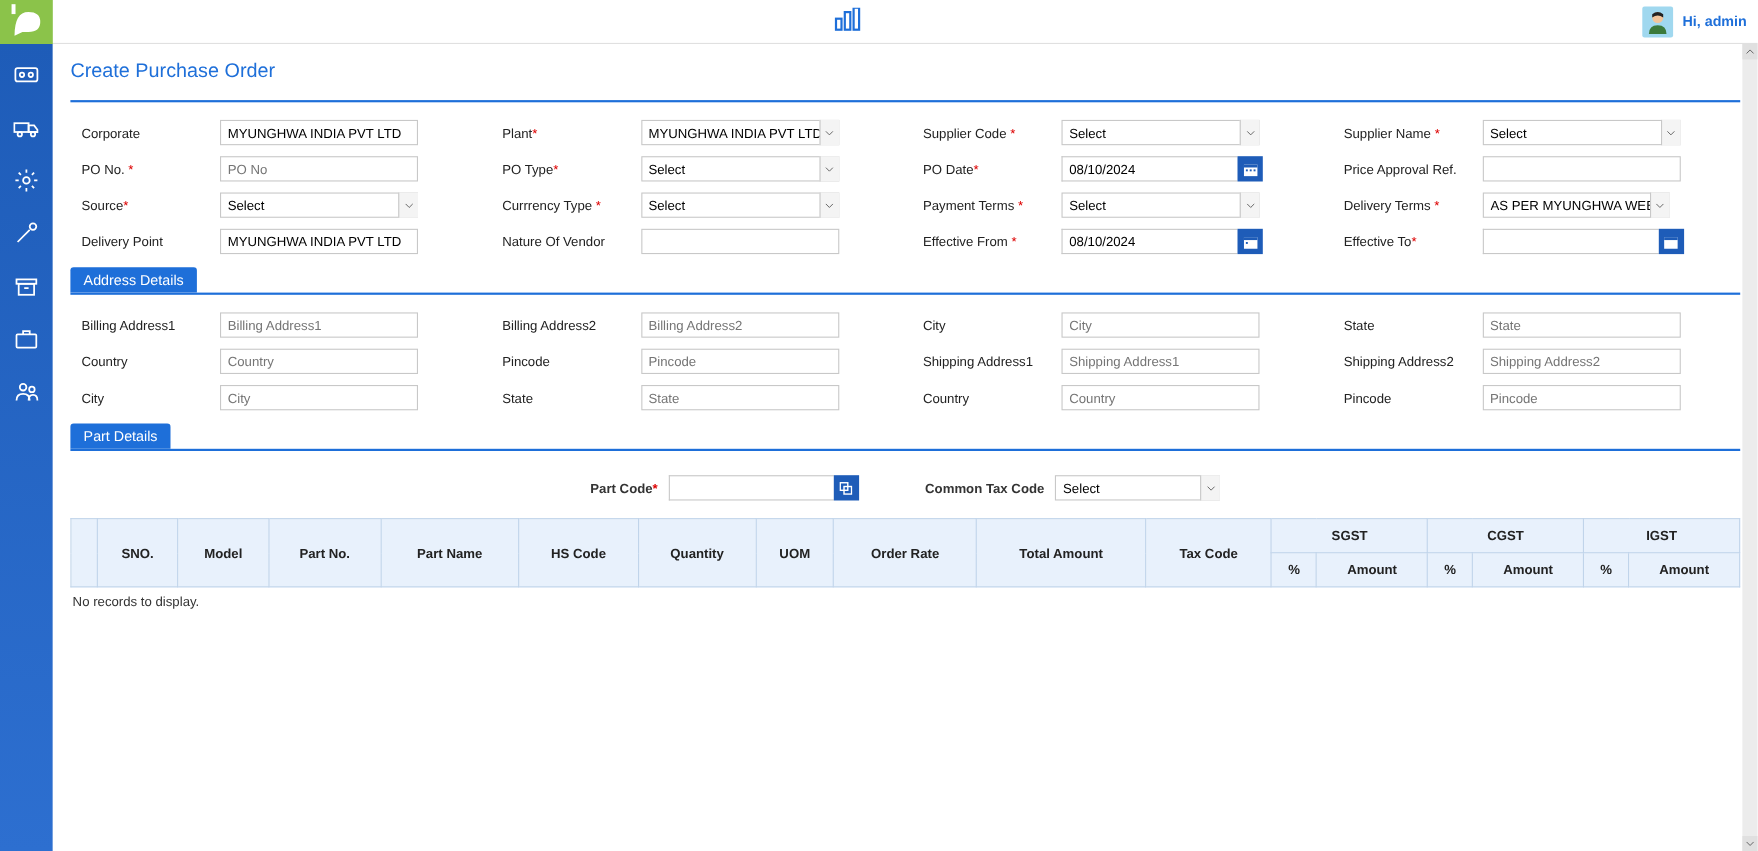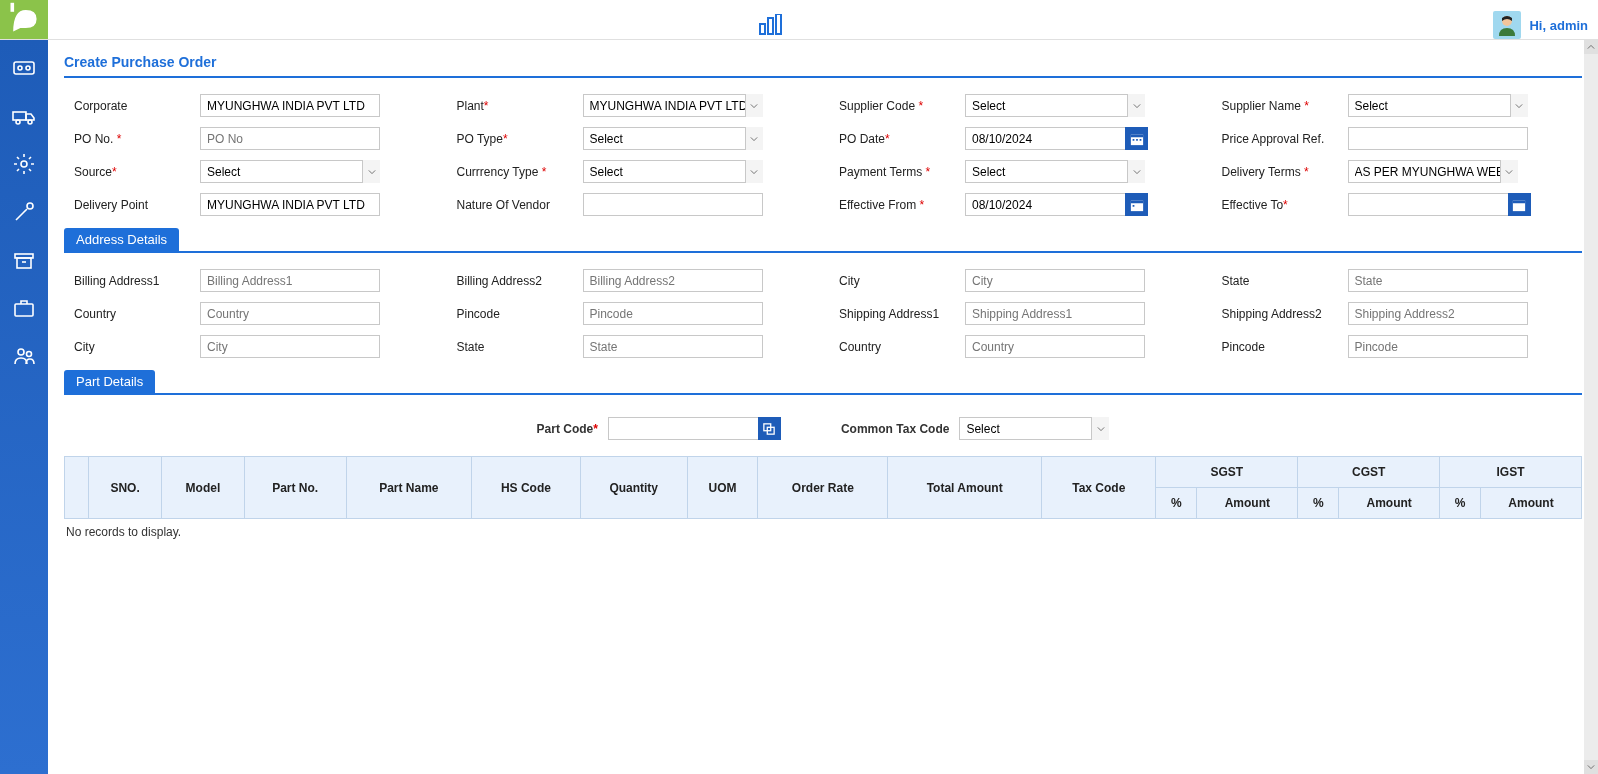--- a/index.html
+++ b/index.html
@@ -1,33 +1,33 @@
 <!DOCTYPE html>
 <html><head>
 <meta charset="utf-8">
 <style>
   * { box-sizing: border-box; margin: 0; padding: 0; }
   body { font-family: Arial, sans-serif; font-size: 12px; color: #333; background: #fff; overflow: hidden; }
-  .top-header { height: 40px; display: flex; align-items: flex-end; justify-content: space-between; border-bottom: 1px solid #e0e0e0; padding: 0 10px 0 0; }
+  .top-header { height: 40px; display: flex; align-items: center; justify-content: space-between; border-bottom: 1px solid #e0e0e0; padding: 0 10px 0 0; }
   .logo-box { width: 48px; height: 40px; background: #8bc34a; display: flex; align-items: center; justify-content: center; position: relative; overflow: hidden; }
   .logo-box svg { width: 36px; height: 36px; }
   .header-center { flex: 1; display: flex; justify-content: center; align-items: center; }
   .header-icon { color: #1e6fd9; }
   .header-right { display: flex; align-items: center; gap: 8px; color: #1e6fd9; font-weight: bold; font-size: 13px; }
   .avatar-box { width: 28px; height: 28px; background: #a0d8ef; border-radius: 2px; display: flex; align-items: center; justify-content: center; overflow: hidden; }
   .avatar-box svg { width: 26px; height: 26px; }
 
   .layout { display: flex; height: calc(100vh - 40px); }
   .sidebar { width: 48px; background: linear-gradient(180deg, #1e5cb8 0%, #2d6fd0 100%); display: flex; flex-direction: column; align-items: center; padding-top: 16px; gap: 24px; color: #fff; }
   .sidebar-item { width: 24px; height: 24px; display: flex; align-items: center; justify-content: center; cursor: pointer; }
   .sidebar-item svg { stroke: #fff; fill: none; stroke-width: 1.6; }
 
   .main { flex: 1; background: #fff; overflow: auto; position: relative; }
   .scroll-area { padding: 10px 16px 10px 16px; height: 100%; overflow-y: auto; }
-  .page-title { color: #1e6fd9; font-size: 14px; font-weight: 700; padding: 4px 0 6px; }
+  .page-title { color: #1e6fd9; font-size: 18px; font-weight: 400; padding: 4px 0 16px; }
   .title-rule { height: 2px; background: #1e6fd9; margin-bottom: 10px; }
 
   .form-grid { display: grid; grid-template-columns: repeat(4, 1fr); gap: 10px 32px; padding: 6px 10px 12px; }
   .form-row { display: flex; align-items: center; gap: 6px; }
   .form-label { width: 120px; font-size: 12px; color: #222; flex-shrink: 0; }
   .req { color: #d00; }
   .form-input, .form-select { height: 23px; border: 1px solid #c8c8c8; padding: 0 6px; font-size: 12px; width: 180px; background: #fff; }
   .select-wrap { position: relative; display: inline-block; }
   .select-caret { position: absolute; right: 0; top: 0; height: 23px; width: 18px; border-left: 1px solid #c8c8c8; background: #f4f4f4; display: flex; align-items: center; justify-content: center; pointer-events: none; }
   .select-caret svg { width: 8px; height: 8px; }

